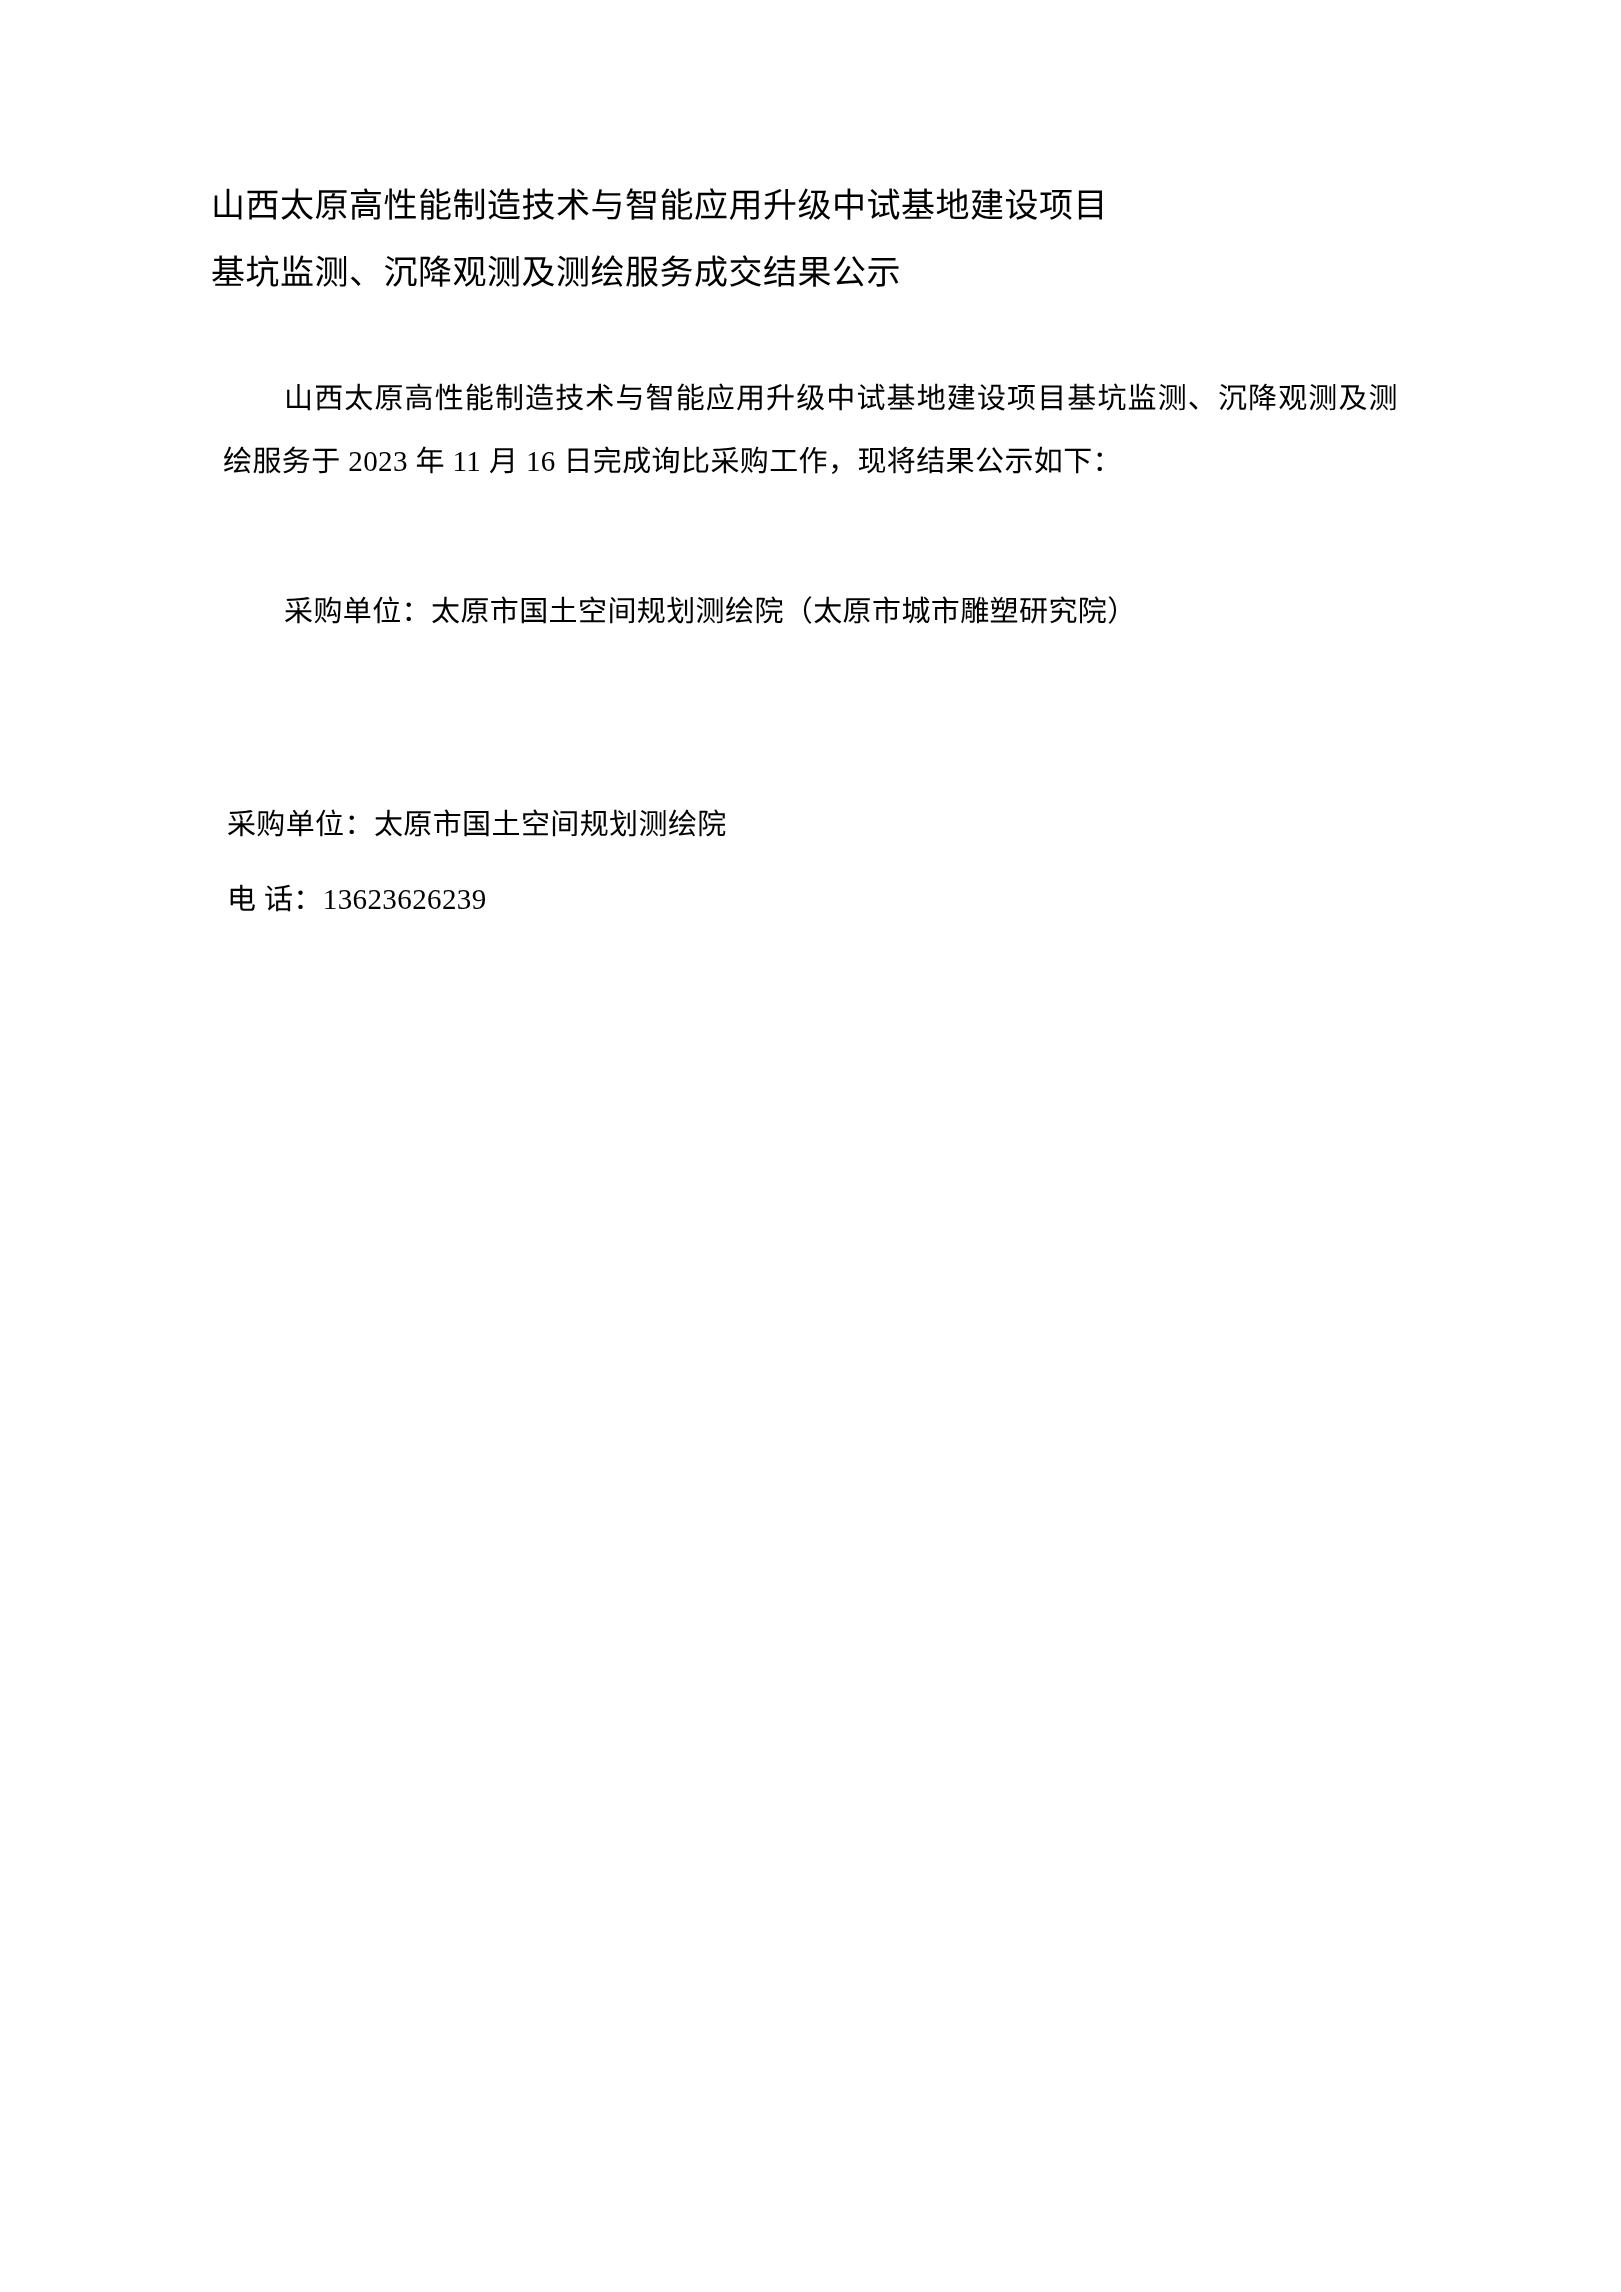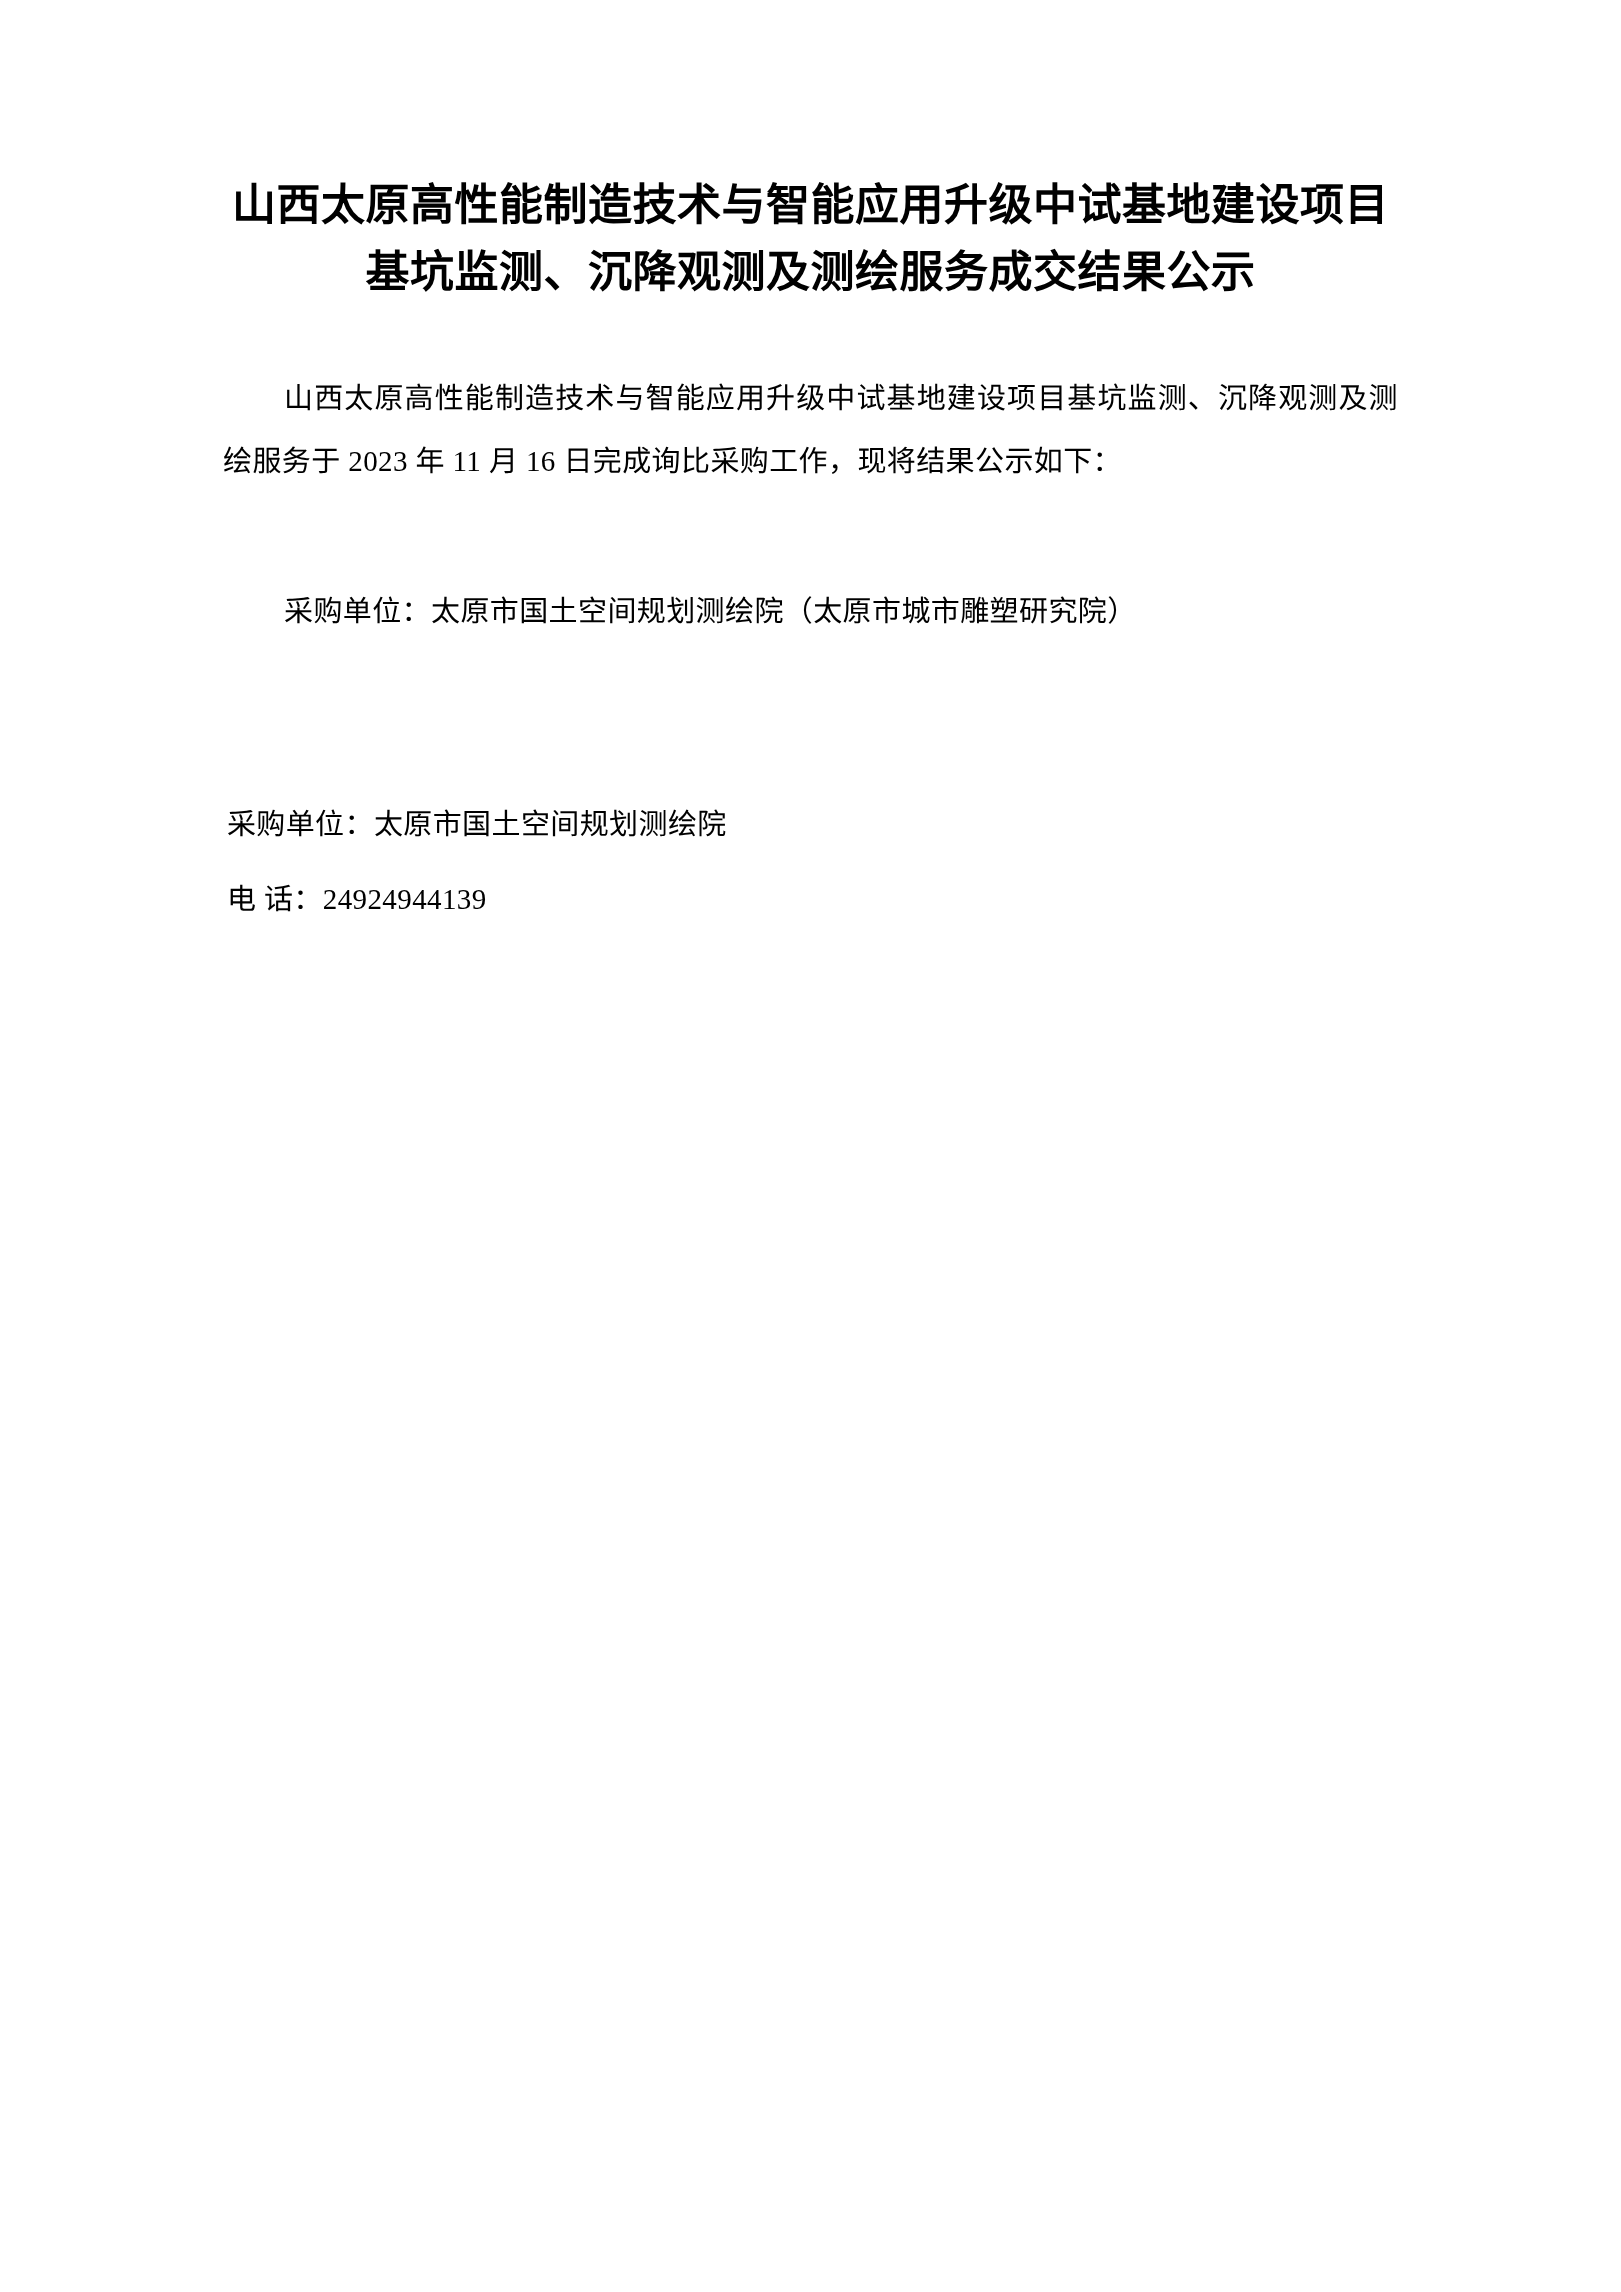--- a/index.html
+++ b/index.html
@@ -16,23 +16,23 @@
   }
   .page {
     position: relative;
     width: 1621px;
     height: 2293px;
     box-sizing: border-box;
     padding: 172px 211px 0 211px;
     background: #ffffff;
   }
   .doc-title {
-    text-align: center;
-    font-weight: bold;
-    font-size: 44px;
+    text-align: left;
+    font-weight: normal;
+    font-size: 34px;
     line-height: 67px;
     letter-spacing: 0.5px;
     margin: 0 0 0 0;
   }
   .doc-title .line {
     display: block;
     white-space: nowrap;
   }
   .body-block {
     margin-top: 61px;
@@ -74,18 +74,18 @@
 
     <p class="para indent">采购单位：太原市国土空间规划测绘院（太原市城市雕塑研究院）</p>
 
     <div class="gap-lg"></div>
 
 
     <div class="gap-lg"></div>
 
     <div class="contact-block">
       <p class="para indent">采购单位：太原市国土空间规划测绘院</p>
-      <p class="para indent">电    话：24924944139</p>
+      <p class="para indent">电    话：13623626239</p>
     </div>
 
   </div>
 </div>
 
 
 </body></html>

